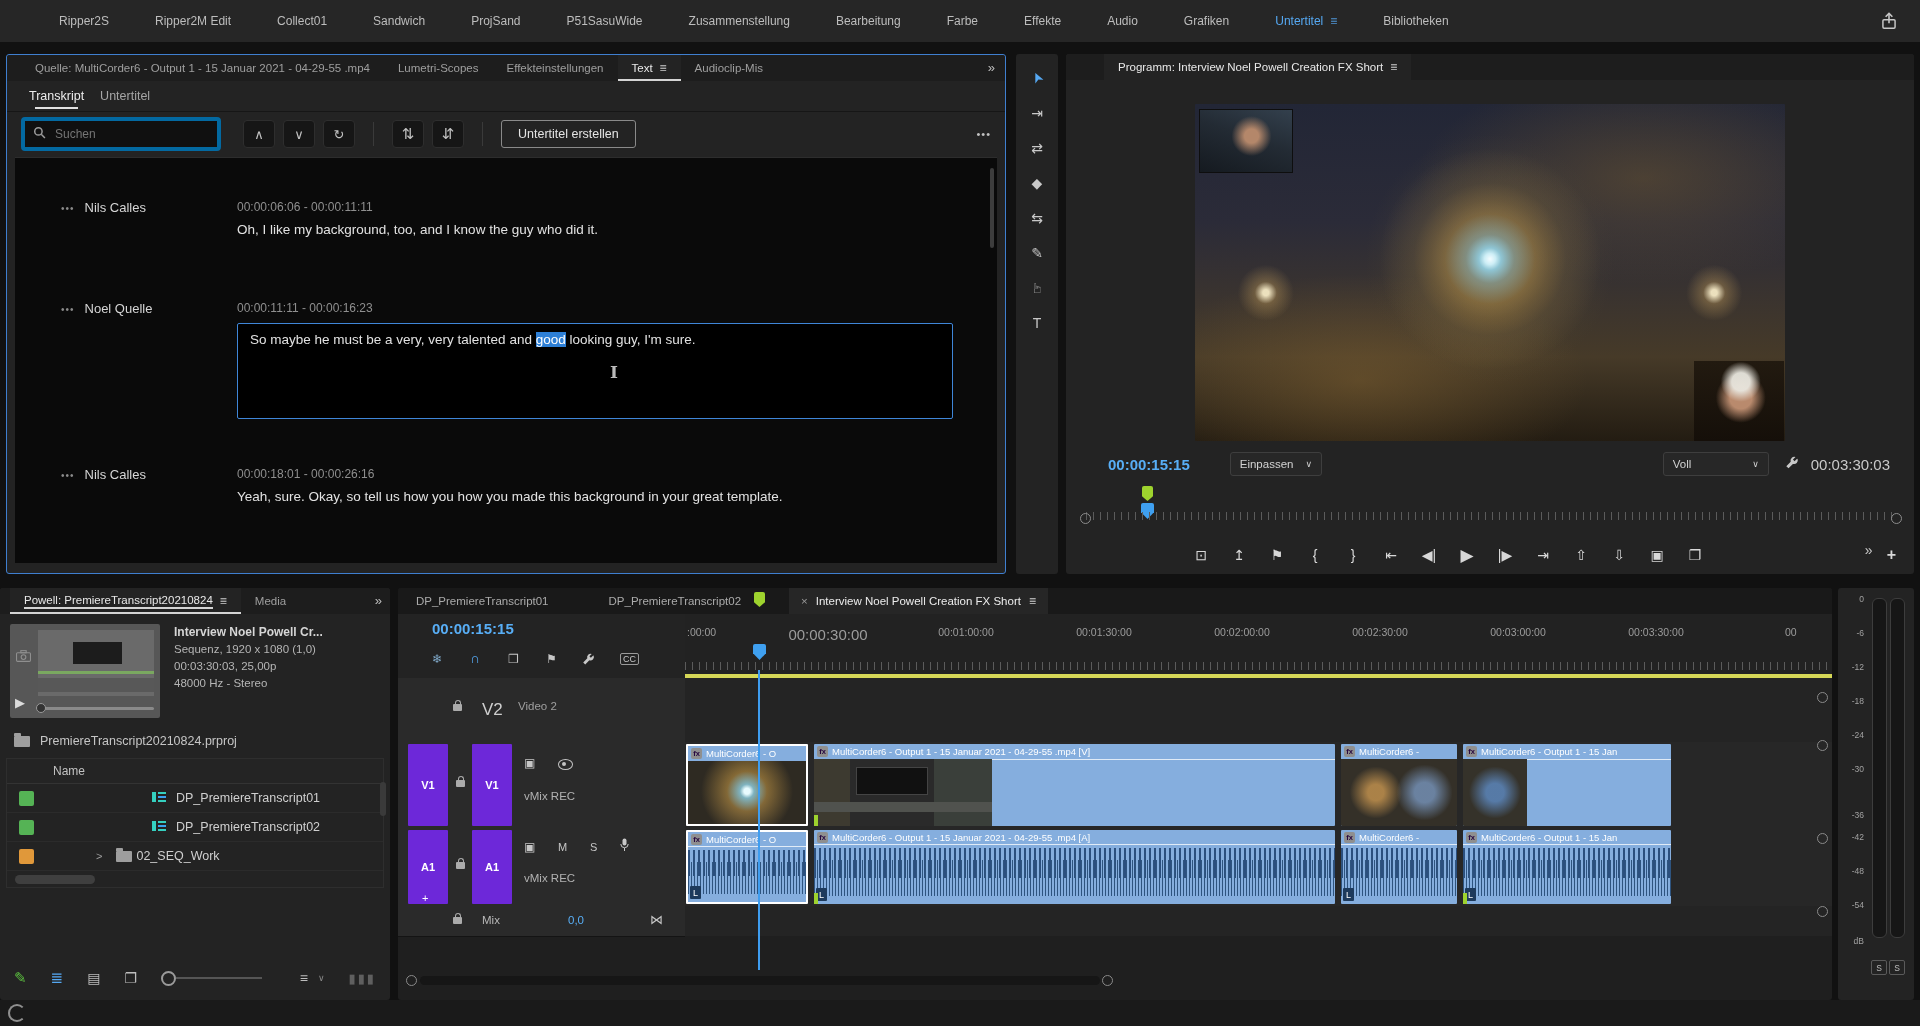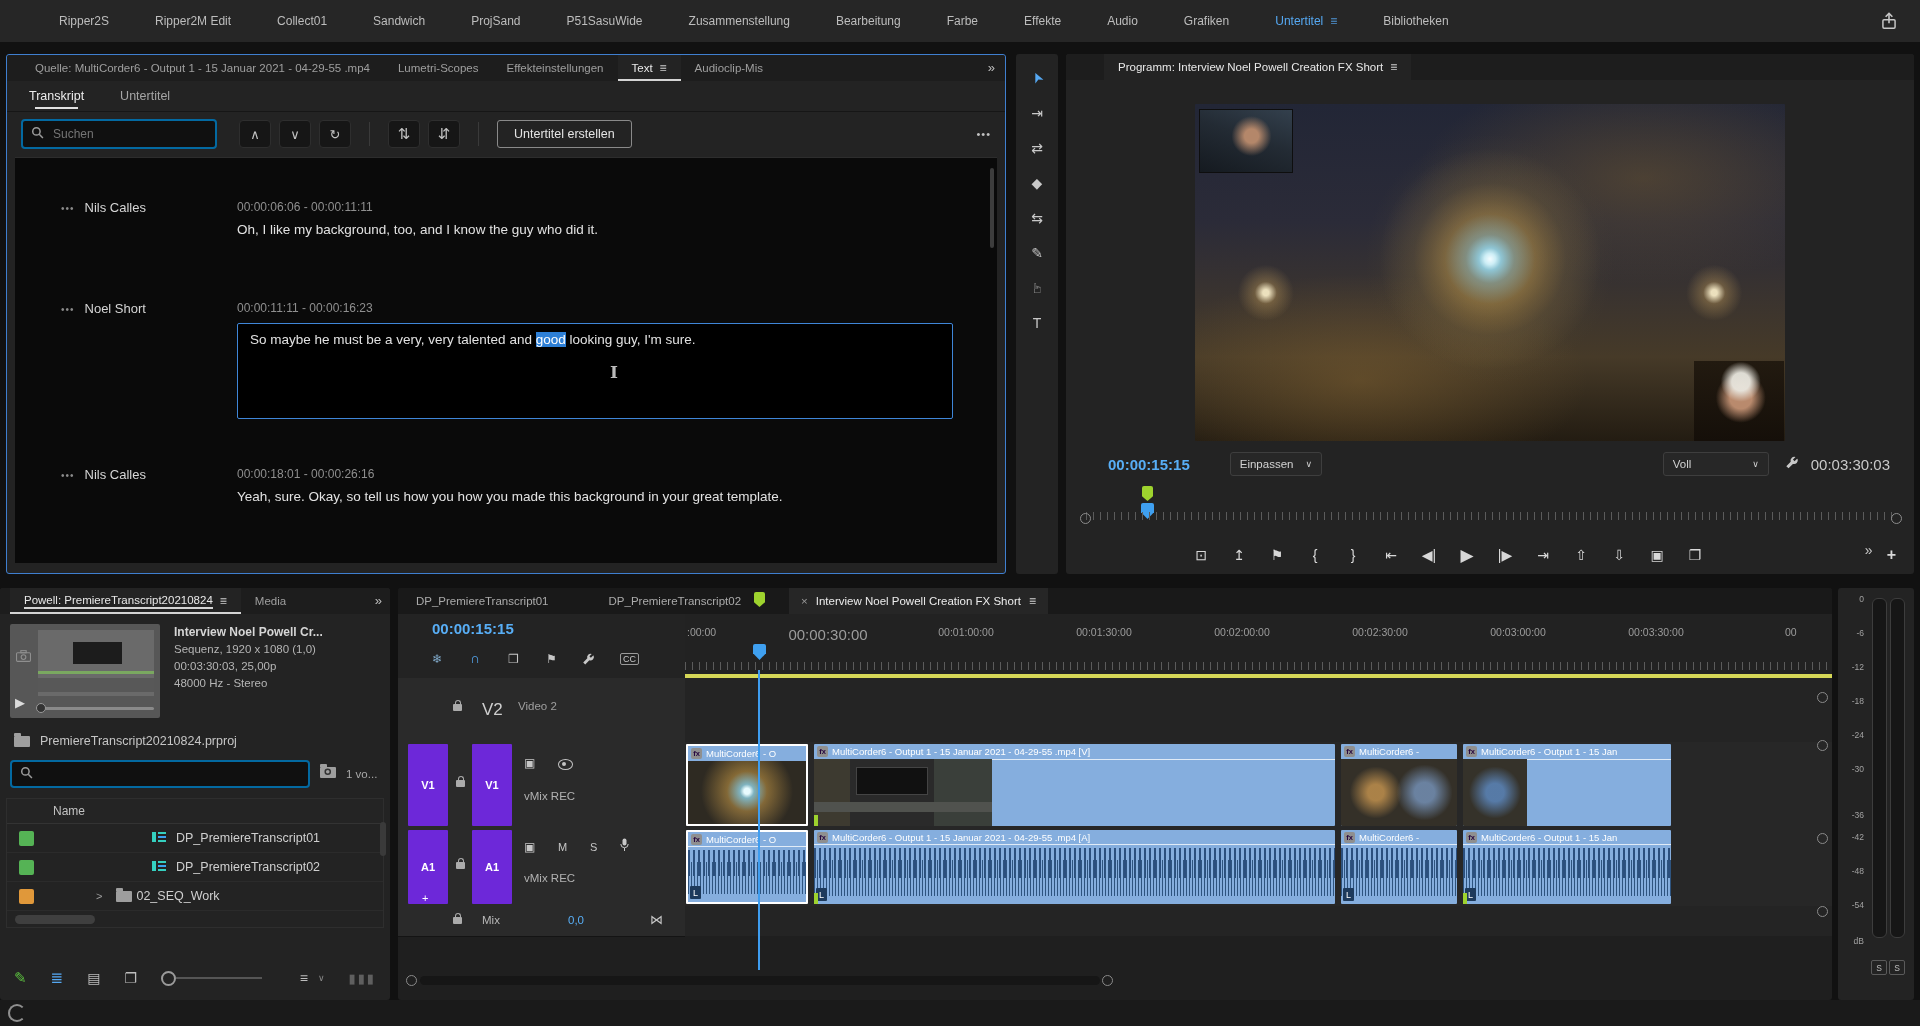--- a/index.html
+++ b/index.html
@@ -12,21 +12,21 @@
           padding-left:14px;gap:0;white-space:nowrap;overflow:hidden;}
   .ptab{padding:0 14px;color:#9f9f9f;font-size:11.5px;height:26px;display:flex;align-items:center;gap:7px;}
   .ptab.active{color:#e8e8e8;background:#232323;box-shadow:inset 0 -2px 0 #d4d4d4;}
   .menu-ic{color:inherit;font-size:12px;opacity:.85;}
   
   .topbar{position:absolute;left:0;top:0;width:1920px;height:42px;background:#262626;display:flex;
           align-items:center;padding-left:36px;gap:0;box-sizing:border-box;}
   .wtab{font-size:12px;color:#bdbdbd;padding:0 23px;white-space:nowrap;display:flex;gap:7px;align-items:center;}
   .wtab.active{color:#55a8f2;}
   
-  .sbox{background:#101010;border:2px solid #0369a1;border-radius:4px;height:26px;display:flex;
+  .sbox{background:#101010;border:4px solid #0369a1;border-radius:4px;height:26px;display:flex;
         align-items:center;padding:0 8px;gap:7px;}
   .sbox input{background:transparent;border:none;outline:none;color:#bbb;font-size:12px;width:160px;
         font-family:"Liberation Sans",sans-serif;}
   .ibtn{width:30px;height:26px;background:#161616;border:1px solid #2e2e2e;border-radius:4px;display:flex;
         align-items:center;justify-content:center;color:#c2c2c2;font-size:13px;}
   .vdiv{width:1px;height:24px;background:#3a3a3a;margin:0 10px;}
   .cbtn{height:28px;border:1px solid #8a8a8a;border-radius:3px;background:transparent;color:#e4e4e4;
         font-size:12.5px;padding:0 16px;display:flex;align-items:center;}
   
   .segwrap{position:absolute;left:8px;right:8px;top:102px;bottom:10px;background:#0a0a0a;
@@ -158,21 +158,21 @@
       <span class="ptab">Lumetri-Scopes</span>
       <span class="ptab">Effekteinstellungen</span>
       <span class="ptab active">
         <span>Text</span>
         <span class="menu-ic">≡</span>
       </span>
       <span class="ptab">Audioclip-Mis</span>
       <span class="abs" style="right:10px;top:5px;font-size:13px;color:#bdbdbd;">»</span>
     </div>
 
-    <div class="flex" style="height:30px;padding-left:20px;gap:34px;border-bottom:1px solid #161616;">
+    <div class="flex" style="height:30px;padding-left:20px;gap:14px;border-bottom:1px solid #161616;">
       <span style="color:#ececec;font-size:12.5px;box-shadow:0 10px 0 -8px #e0e0e0;padding:4px 2px;">Transkript</span>
       <span style="color:#a5a5a5;font-size:12.5px;">Untertitel</span>
     </div>
 
     <div class="flex" style="height:44px;padding:0 14px;gap:8px;">
       <div class="sbox" style="width:176px;">
         <span><svg width="13" height="13" viewBox="0 0 12 12">
               <circle cx="5" cy="5" r="3.4" fill="none" stroke="#9a9a9a" stroke-width="1.4"></circle>
               <line x1="7.6" y1="7.6" x2="11" y2="11" stroke="#9a9a9a" stroke-width="1.4"></line>
             </svg></span>
@@ -199,21 +199,21 @@
           </div>
         <div>
           <div class="stime">00:00:06:06 - 00:00:11:11</div>
           <div class="stext">Oh, I like my background, too, and I know the guy who did it.</div>
         </div>
       </div>
 
       <div class="seg" style="margin-top:64px;">
         <div class="spk">
             <span class="dots3">•••</span>
-          <span>Noel Short</span>
+          <span>Noel Quelle</span>
           </div>
         <div>
           <div class="stime">00:00:11:11 - 00:00:16:23</div>
           <div class="editbox">
             <span class="stext">So maybe he must be a very, very talented and </span><span class="stext hl">good</span><span class="stext"> looking guy, I'm sure.</span>
             <span class="ibeam">I</span>
           </div>
         </div>
       </div>
 
@@ -326,33 +326,20 @@
         <div style="color:#d6d6d6;font-weight:bold;font-size:12px;">Interview Noel Powell Cr...</div>
         <div>Sequenz, 1920 x 1080 (1,0)</div>
         <div>00:03:30:03, 25,00p</div>
         <div>48000 Hz - Stereo</div>
       </div>
     </div>
     <div class="flex" style="padding:16px 10px 0 14px;gap:10px;">
       <span class="folder"></span>
       <span style="font-size:12.5px;color:#c6c6c6;">PremiereTranscript20210824.prproj</span>
     </div>
-    <div class="flex" style="padding:12px 10px 0 10px;gap:10px;">
-      <div class="sbox" style="width:280px;height:24px;">
-        <span><svg width="13" height="13" viewBox="0 0 12 12">
-              <circle cx="5" cy="5" r="3.4" fill="none" stroke="#9a9a9a" stroke-width="1.4"></circle>
-              <line x1="7.6" y1="7.6" x2="11" y2="11" stroke="#9a9a9a" stroke-width="1.4"></line>
-            </svg></span>
-        <input style="width: 220px;">
-      </div>
-      <span style="position:relative;"><span class="folder"></span><span class="abs" style="left:4px;top:-1px;"><svg width="9" height="9" viewBox="0 0 12 12">
-              <circle cx="5" cy="5" r="3.4" fill="none" stroke="#333" stroke-width="2"></circle>
-            </svg></span></span>
-      <span style="font-size:11.5px;color:#a8a8a8;">1 vo...</span>
-    </div>
 
     <div style="margin:10px 6px 0 6px;border:1px solid #2e2e2e;">
       <div class="flex" style="height:24px;background:#242424;border-bottom:1px solid #333;padding-left:46px;color:#c2c2c2;font-size:12px;">
         <span>Name</span>
       </div>
       <div class="prow">
         <span class="chip" style="background:#55b355;margin:0 0 0 12px;"></span>
         <span style="margin-left:118px;"><svg width="14" height="12">
               <rect x="0" y="1" width="4" height="10" fill="#35d0c0"></rect>
               <rect x="6" y="1" width="8" height="2" fill="#35d0c0"></rect>

